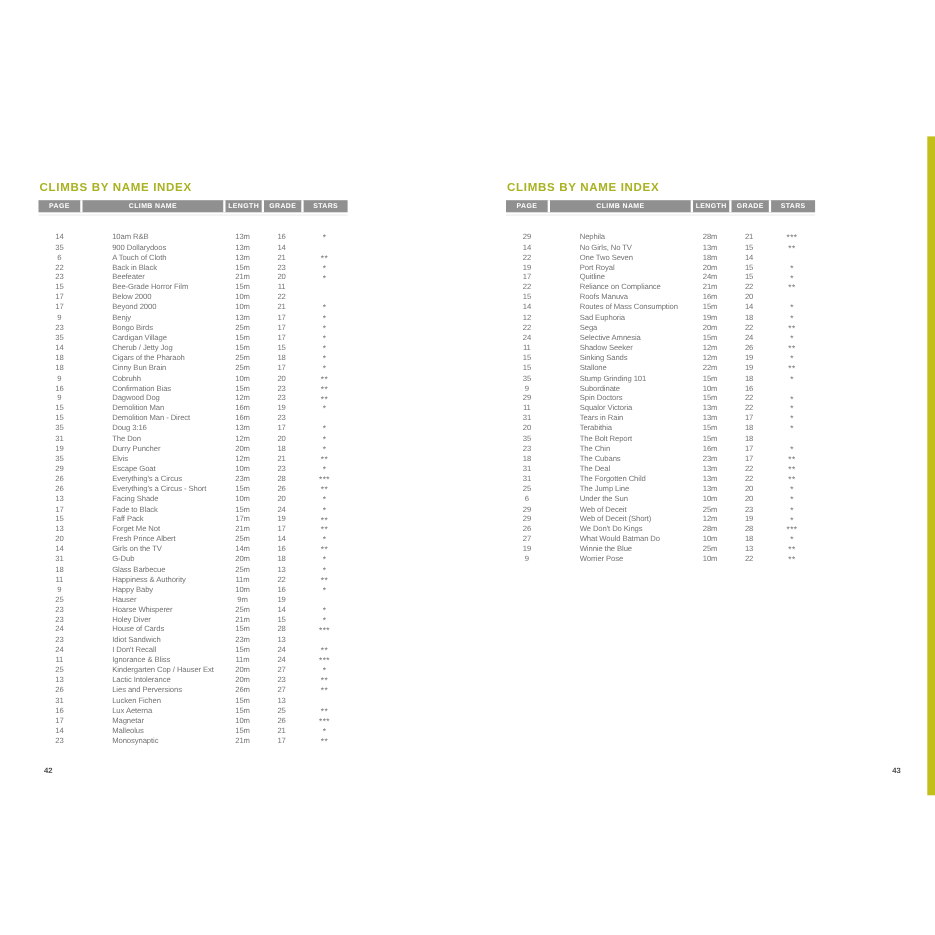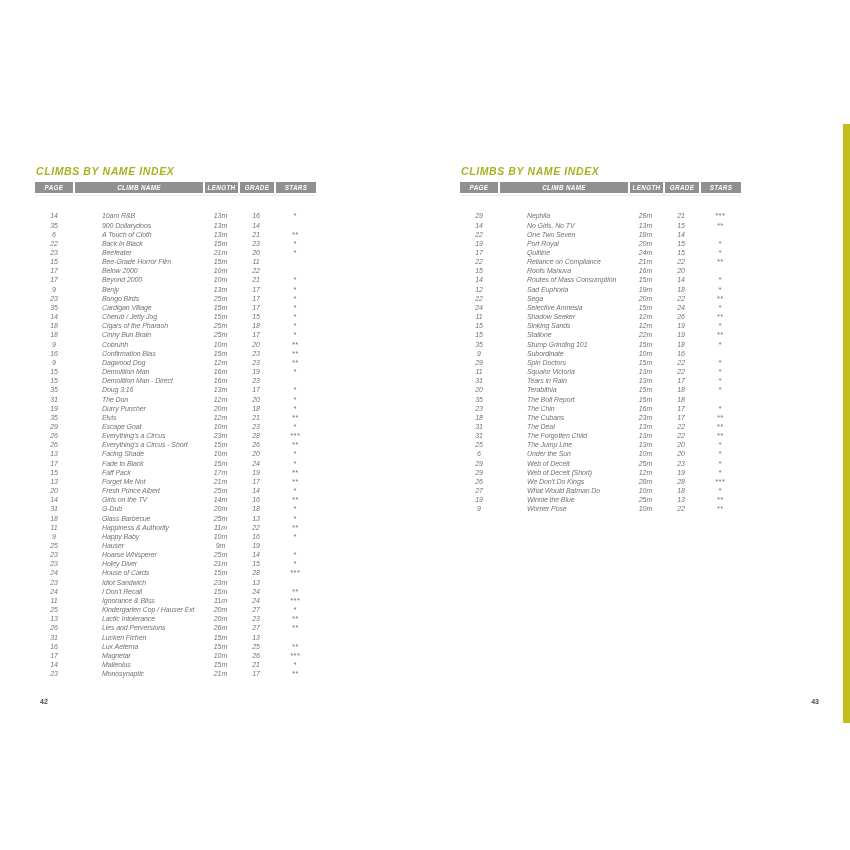--- a/index.html
+++ b/index.html
@@ -13,21 +13,20 @@
     position: relative;
     overflow: hidden;
     font-family: "Liberation Sans", sans-serif;
     -webkit-font-smoothing: antialiased;
   }
   .page {
     position: absolute;
     top: 0;
     width: 281px;
     height: 850px;
-    font-style: italic;
   }
   #page-left  { left: 35px; }
   #page-right { left: 460px; }
 
   .index-title {
     position: absolute;
     top: 156px;
     left: 1px;
     font-size: 10.5px;
     font-weight: bold;

